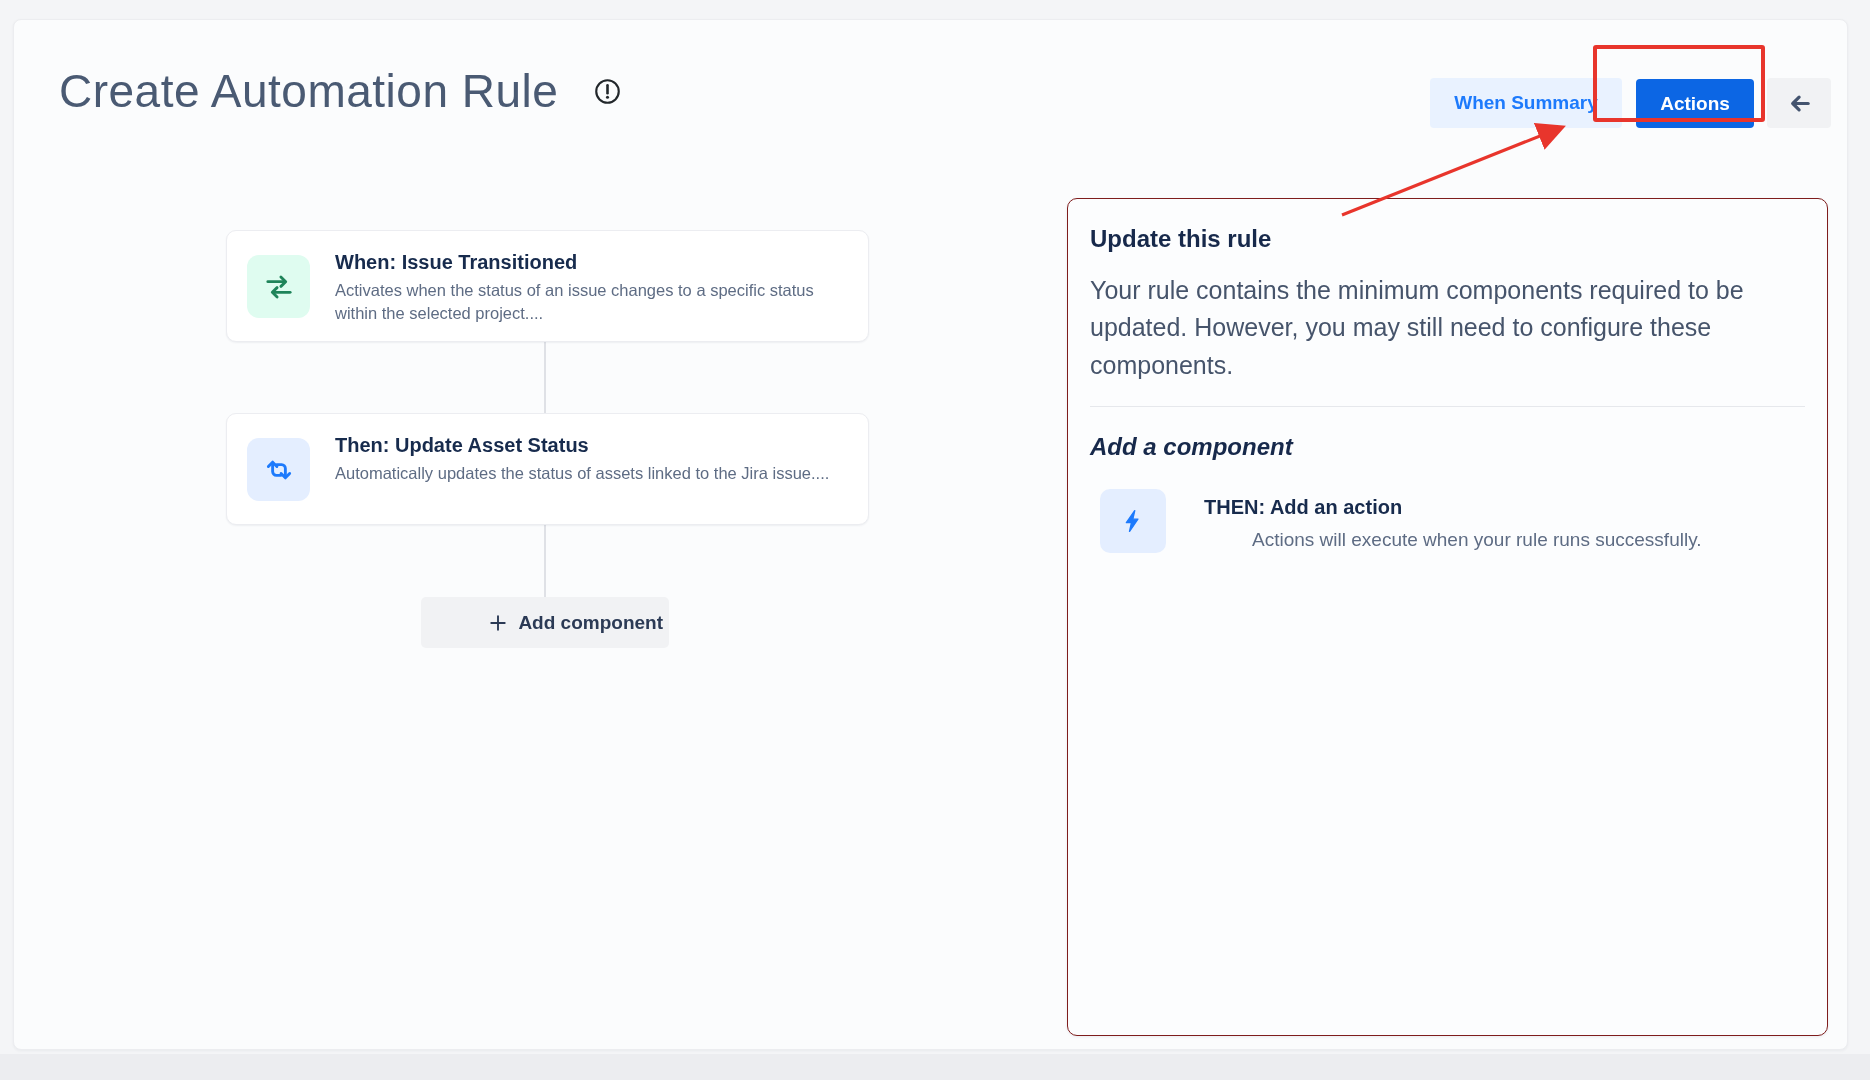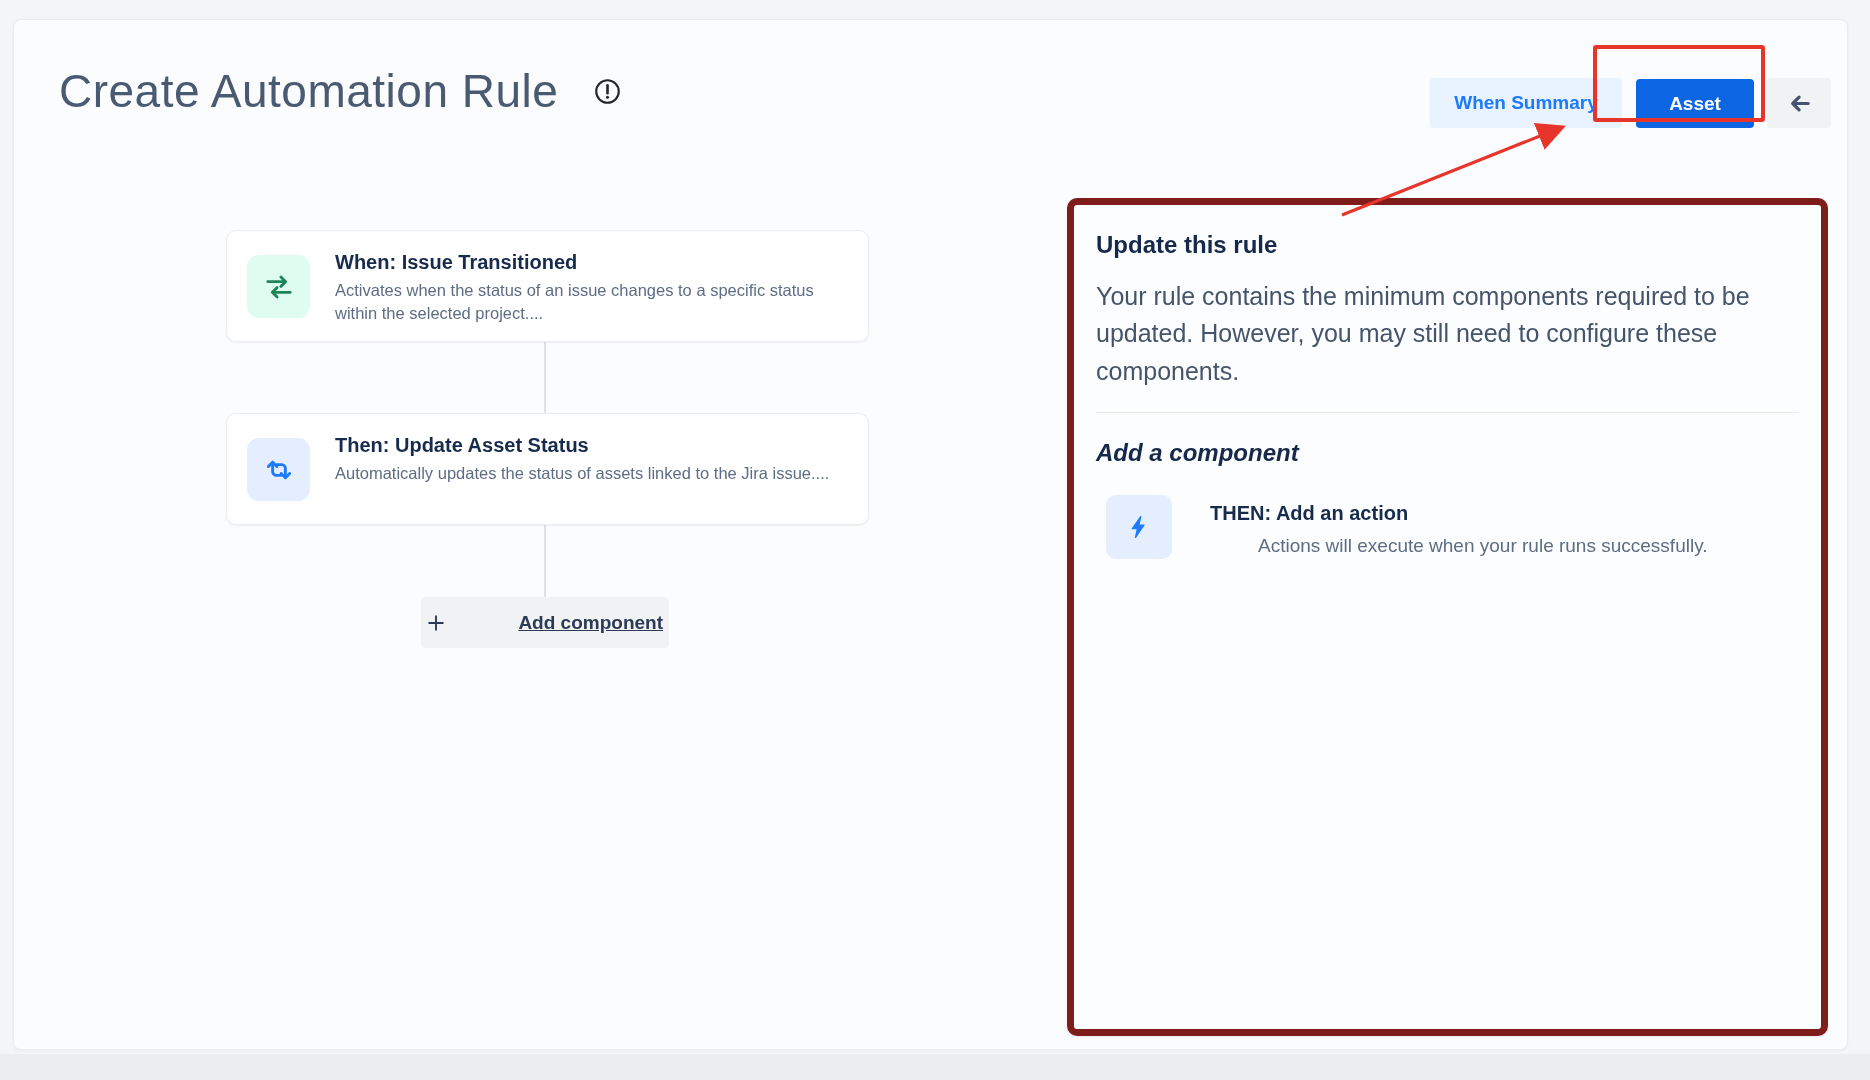--- a/index.html
+++ b/index.html
@@ -76,30 +76,30 @@
     margin-top:4px; max-width:510px;
     font-size:16.5px; color:#5E6C84; line-height:1.42;
   }
   .connector{ position:absolute; left:530px; width:2px; background:#DFE1E6; z-index:1; }
   .connector-1{ top:322px; height:71px; }
   .connector-2{ top:505px; height:72px; }
 
   .add-component-btn{
     position:absolute; left:407px; top:577px; width:248px; height:51px;
     background:#F1F2F4; border:none; border-radius:5px; cursor:pointer;
-    display:flex; align-items:center; justify-content:space-between; gap:11px;
+    display:flex; align-items:center; justify-content:flex-end; gap:11px;
     font-family:"Liberation Sans",sans-serif;
-    font-size:19px; font-weight:600; color:#2B3A55; z-index:2;text-decoration:underline;
+    font-size:19px; font-weight:600; color:#2B3A55; z-index:2;
   }
   .add-component-btn svg{ width:18px; height:18px; display:block; }
 
   
   .side-panel{
     position:absolute; left:1053px; top:178px; width:761px; height:838px;
-    background:#FCFDFE; border:7px solid #7f1d1d; border-radius:10px;
+    background:#FCFDFE; border:1px solid #7f1d1d; border-radius:10px;
     box-shadow:0 1px 3px rgba(9,30,66,.07);
     padding:26px 22px;
   }
   .panel-heading{ font-size:24px; font-weight:700; color:#17294B; line-height:1.2; }
   .panel-body{
     margin-top:18px; width:700px;
     font-size:25px; color:#46546B; line-height:1.5;
   }
   .panel-divider{ margin-top:22px; height:1px; background:#E6E8EC; }
   .panel-section-heading{ margin-top:26px; font-size:24px; font-weight:700; color:#17294B;font-style:italic; }
@@ -126,21 +126,21 @@
     <span>
       <svg class="info-icon" viewBox="0 0 24 24">
         <circle cx="12" cy="12" r="10" fill="none" stroke="#22272B" stroke-width="1.9"></circle>
         <line x1="12" y1="6.4" x2="12" y2="13.6" stroke="#22272B" stroke-width="2.3" stroke-linecap="round"></line>
         <circle cx="12" cy="17.2" r="1.35" fill="#22272B"></circle>
       </svg>
     </span>
   </div>
 
   <button class="toolbar-btn btn-rule-summary">When Summary</button>
-  <button class="toolbar-btn btn-create">Asset</button>
+  <button class="toolbar-btn btn-create">Actions</button>
   <button class="toolbar-btn btn-back">
     <span>
       <svg viewBox="0 0 28 28">
         <path d="M23 14H7.5" fill="none" stroke="#44546F" stroke-width="3.3" stroke-linecap="round"></path>
         <path d="M13.6 7.4 L7 14 l6.6 6.6" fill="none" stroke="#44546F" stroke-width="3.3" stroke-linecap="round" stroke-linejoin="round"></path>
       </svg>
     </span>
   </button>
 
   <div class="connector connector-1"></div>

